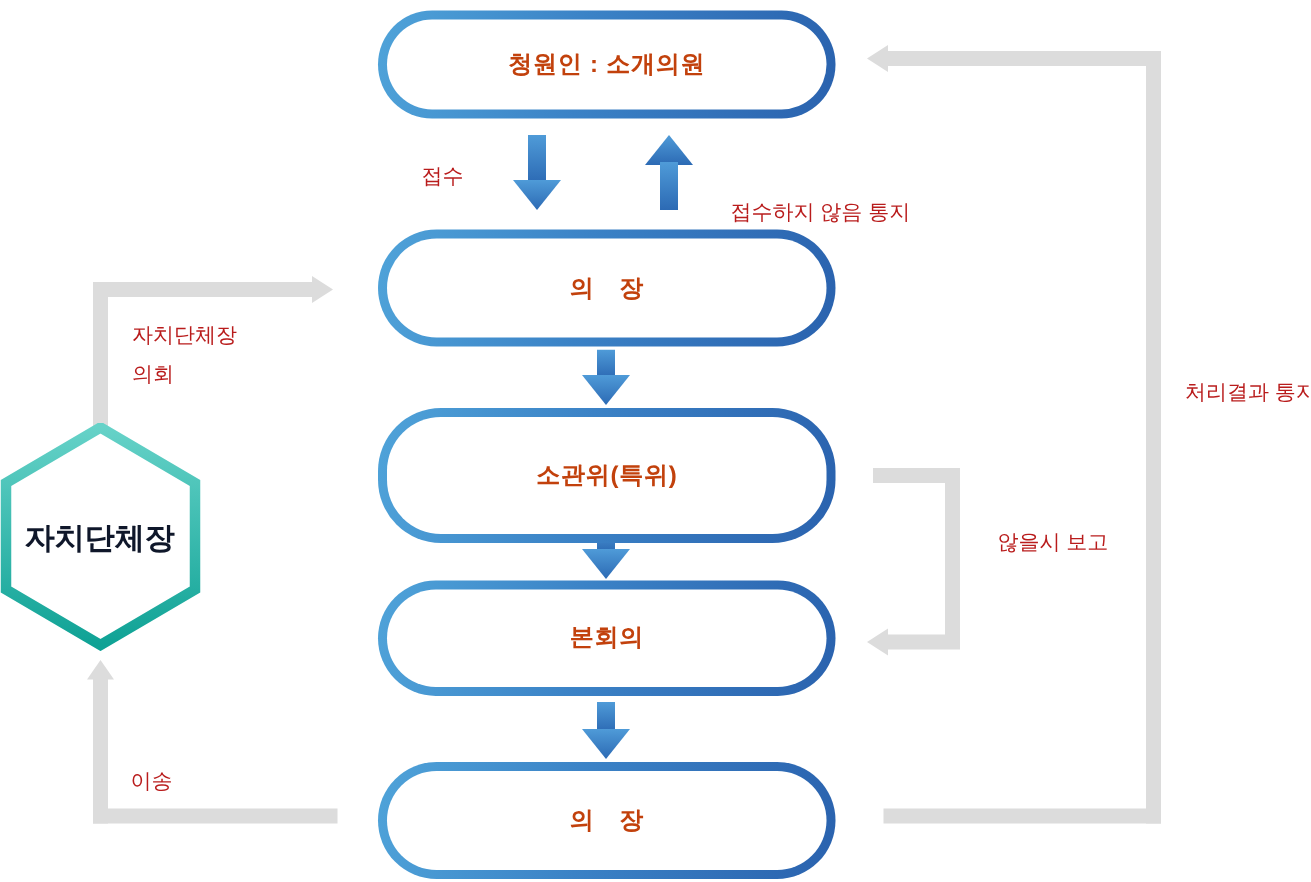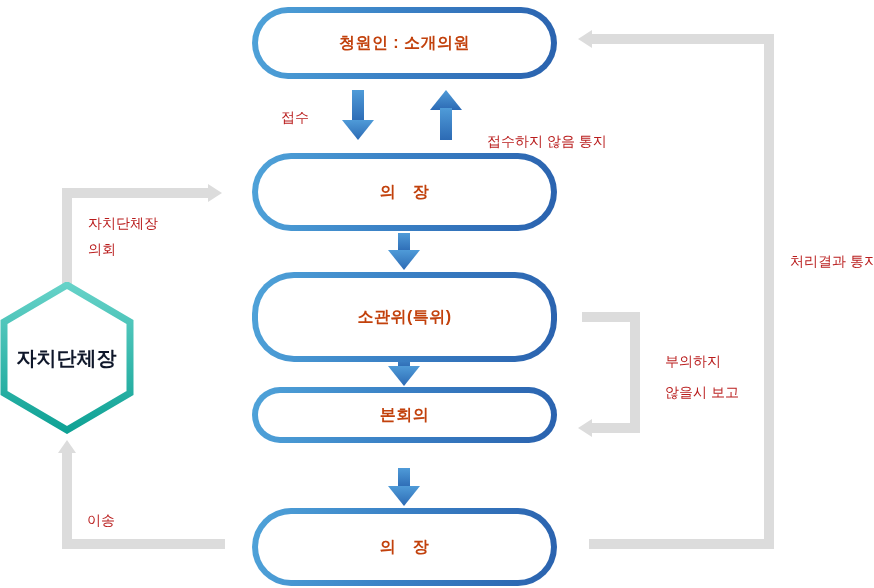--- a/index.html
+++ b/index.html
@@ -99,38 +99,37 @@
 
   <div class="pill" style="top:7px;height:72px;">
     <div class="pill-inner">청원인 : 소개의원</div>
   </div>
   <div class="pill" style="top:153px;height:78px;">
     <div class="pill-inner">의　장</div>
   </div>
   <div class="pill" style="top:272px;height:90px;">
     <div class="pill-inner">소관위(특위)</div>
   </div>
-  <div class="pill" style="top:387px;height:56px;">
+  <div class="pill" style="top:387px;height:77px;">
     <div class="pill-inner">본회의</div>
   </div>
   <div class="pill" style="top:508px;height:78px;">
     <div class="pill-inner">의　장</div>
   </div>
 
   <svg class="hex-wrap" width="134" height="152" viewBox="0 0 134 152">
     <polygon points="67,3 130,40 130,111 67,148 4,111 4,40" fill="#ffffff" stroke="url(#tealGrad)" stroke-width="7"></polygon>
   </svg>
   <div class="hex-label">자치단체장</div>
 
   <div class="glabel" style="left:281px;top:109px;">접수</div>
   <div class="glabel" style="left:487px;top:109px;margin-top:24px;">접수하지 않음 통지</div>
   <div class="glabel two-line" style="left:88px;top:210px;">
     <div>자치단체장</div>
     <div>의회</div>
   </div>
   <div class="glabel" style="left:790px;top:253px;">처리결과 통지</div>
   <div class="glabel two-line-wide" style="left:665px;top:346px;">
-    <div>부의하지</div>
     <div>않을시 보고</div>
   </div>
   <div class="glabel" style="left:87px;top:488px;margin-top:24px;">이송</div>
 
 </div>
 
 </body></html>

